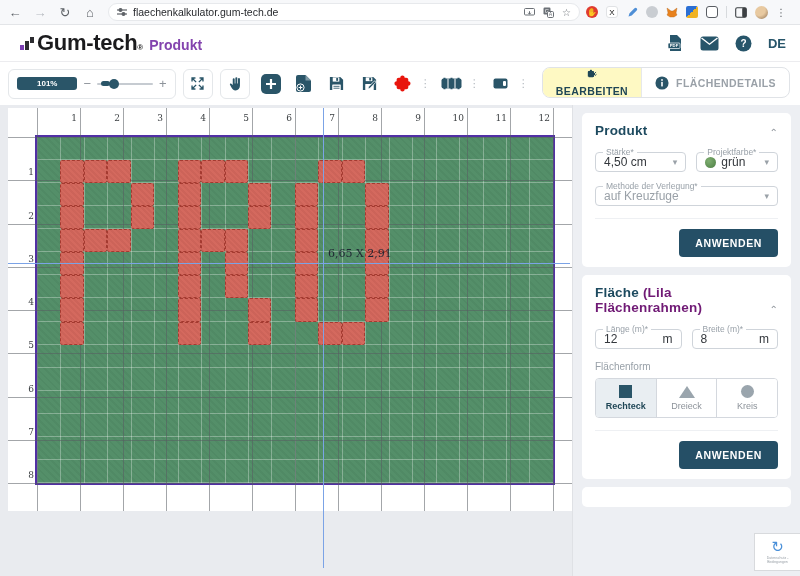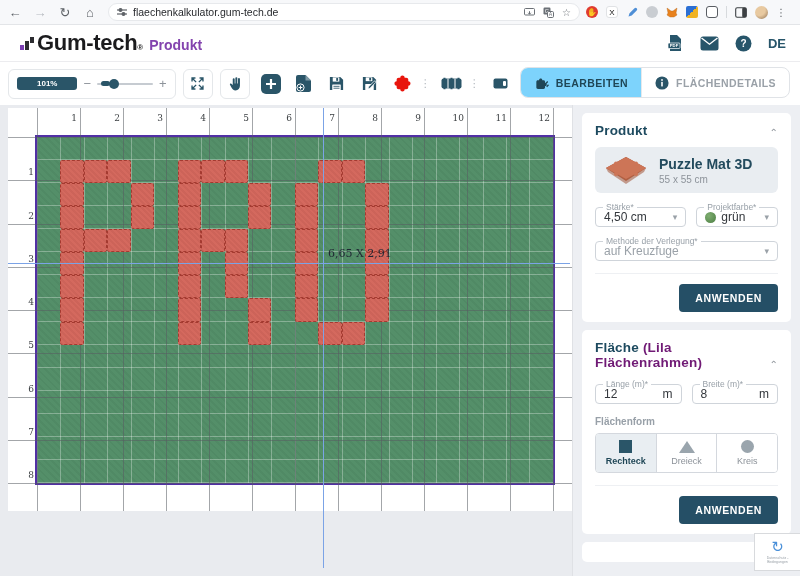--- a/index.html
+++ b/index.html
@@ -35,21 +35,21 @@
   .zoom-minus,.zoom-plus { color:#8d939a; font-size:13px; }
   .zoom-track { position:relative; width:56px; height:2px; background:#c6cbd1; border-radius:1px; }
   .zoom-knob { position:absolute; left:12px; top:-4px; width:10px; height:10px; border-radius:50%; background:#2a5568; }
   .zoom-knob:before { content:""; position:absolute; left:-8px; top:2.5px; width:9px; height:5px; border-radius:3px; background:#2a5568; }
   .tool-box { width:30px; height:30px; border:1px solid #e4e7ea; border-radius:6px; display:flex; align-items:center; justify-content:center; margin-left:7px; }
   .tool-plain { width:24px; height:30px; display:flex; align-items:center; justify-content:center; margin-left:9px; }
   .dots { color:#b4bac0; font-size:11px; margin-left:5px; }
   .undo-redo { font-size:19px; color:#2a5568; margin-left:10px; font-family:"DejaVu Sans",sans-serif; }
   .edit-toggle { position:absolute; right:10px; top:5px; display:flex; height:31px; border:1px solid #e0e3e7; border-radius:8px; overflow:hidden; background:#fff; }
   .seg { display:flex; align-items:center; gap:7px; padding:0 13px; font-size:10.5px; font-weight:bold; letter-spacing:0.4px; }
-  .seg.active { background:#7dd3fc; color:#1f4656; }
+  .seg.active { background:#fef9c3; color:#1f4656;flex-direction:column; }
   .seg.inactive { color:#9aa1a8; border-left:1px solid #e6e8eb; }
 
   
   #stage { position:absolute; left:0; top:105px; width:572px; height:471px; background:#e9ebef; overflow:hidden; }
   .plot { position:absolute; left:8px; top:3px; width:564px; height:403px; background:#fff; }
   .vline { position:absolute; width:1px; background:rgba(88,93,99,0.55); }
   .hline { position:absolute; height:1px; background:rgba(88,93,99,0.55); }
   .rnum { position:absolute; width:18px; font-family:"DejaVu Serif",serif; font-size:9px; color:#3c4043; text-align:right; }
   .green-area { position:absolute; left:35px; top:30px; width:520px; height:350px; border:2px solid #5130a5;
       background-color:#548f69;
@@ -76,21 +76,21 @@
   .field-row { display:flex; gap:10px; margin-top:14px; }
   .field { position:relative; border:1px solid #cfd4da; border-radius:4px; height:20px; display:flex; align-items:center; padding:0 8px; background:#fff; }
   .field-label { position:absolute; top:-6px; left:7px; background:#fff; padding:0 3px; font-size:8.5px; color:#98a0a8; }
   .field-value { font-size:12px; color:#33373c; }
   .field-value.dim { color:#9aa1a8; }
   .field-caret { margin-left:auto; color:#9aa1a8; font-size:9px; padding-left:6px; }
   .color-dot { width:11px; height:11px; border-radius:50%; background:radial-gradient(circle at 35% 35%, #7fae71, #4c7e43); margin-right:5px; }
   .unit { margin-left:auto; font-size:12px; color:#33373c; }
   .apply-row { border-top:1px solid #eef0f3; margin-top:12px; padding-top:10px; display:flex; }
   .apply-btn { margin-left:auto; background:#254f66; color:#fff; border:none; border-radius:4px; font-size:10.5px; font-weight:bold; letter-spacing:0.6px; padding:8px 16px; font-family:"Liberation Sans",sans-serif; }
-  .form-label { font-size:10px; color:#98a0a8; margin-top:12px;font-weight:bold; }
+  .form-label { font-size:10px; color:#98a0a8; margin-top:12px; }
   .shape-seg { display:flex; border:1px solid #d4d8de; border-radius:4px; margin-top:6px; overflow:hidden; }
   .shape-cell { flex:1; height:38px; display:flex; flex-direction:column; align-items:center; justify-content:center; gap:3px; background:#fff; }
   .shape-cell + .shape-cell { border-left:1px solid #d4d8de; }
   .shape-cell.sel { background:#e9eef2; }
   .shape-lab { font-size:9px; color:#8d939a; }
   .shape-cell.sel .shape-lab { color:#1f4656; font-weight:bold; }
   .sq { width:13px; height:13px; background:#2a5568; }
   .ci { width:13px; height:13px; border-radius:50%; background:#9aa5ad; }
   .tri { width:0; height:0; border-left:8px solid transparent; border-right:8px solid transparent; border-bottom:12px solid #9aa5ad; }
 
@@ -426,35 +426,20 @@
   <div class="cursor-label">6,65 X 2,91</div>
 </div>
 
 <div class="sidebar">
 
   <div class="card">
     <div class="card-head">
       <span class="card-title">Produkt</span>
       <span class="chev">⌃</span>
     </div>
-    <div class="prod-banner">
-      <svg width="46" height="30" viewBox="0 0 46 30">
-        <path d="M23 2L43 13 23 26 3 13z" fill="#c06a4e"></path>
-        <path d="M23 2L43 13l-2 4L23 29l-18-12-2-4z" fill="#a25538" opacity="0.55"></path>
-        <path d="M23 2L43 13 23 24 3 13z" fill="#cd7557"></path>
-        <circle cx="13" cy="8.5" r="2" fill="#cd7557"></circle>
-          <circle cx="33" cy="8.5" r="2" fill="#cd7557"></circle>
-        <circle cx="13" cy="19" r="2" fill="#cd7557"></circle>
-          <circle cx="33" cy="19" r="2" fill="#cd7557"></circle>
-      </svg>
-      <div>
-        <div class="prod-name">Puzzle Mat 3D</div>
-        <div class="prod-size">55 x 55 cm</div>
-      </div>
-    </div>
     <div class="field-row">
       <div class="field" style="flex:1.15;">
         <span class="field-label">Stärke*</span>
         <span class="field-value">4,50 cm</span>
         <span class="field-caret">▾</span>
       </div>
       <div class="field" style="flex:1;">
         <span class="field-label">Projektfarbe*</span>
         <span class="color-dot"></span>
         <span class="field-value">grün</span>

